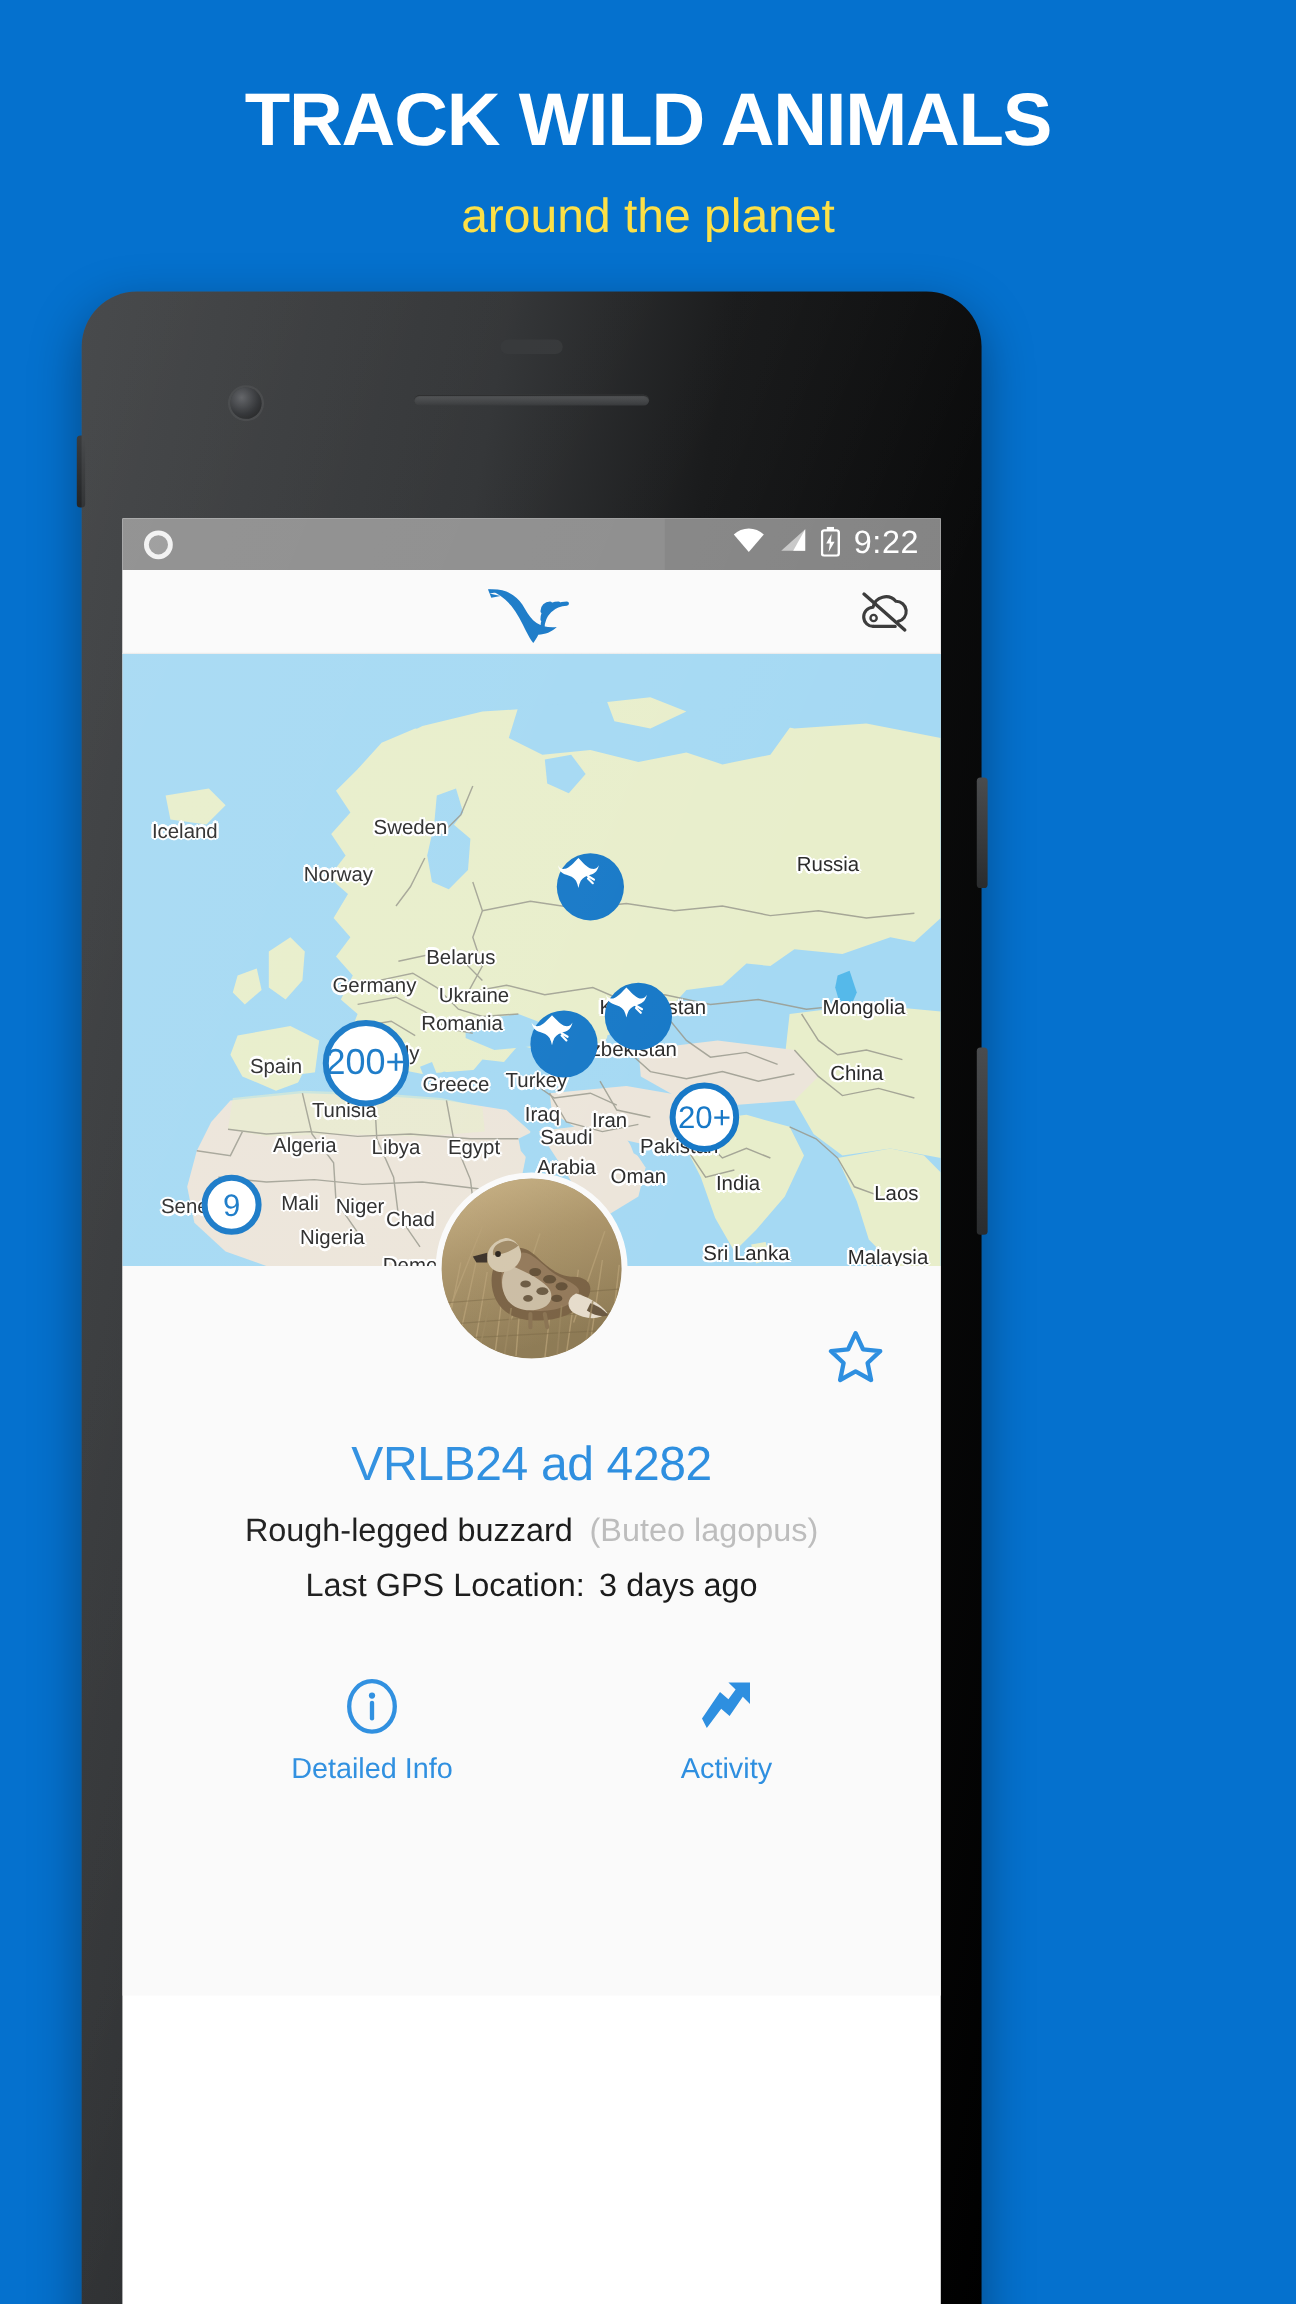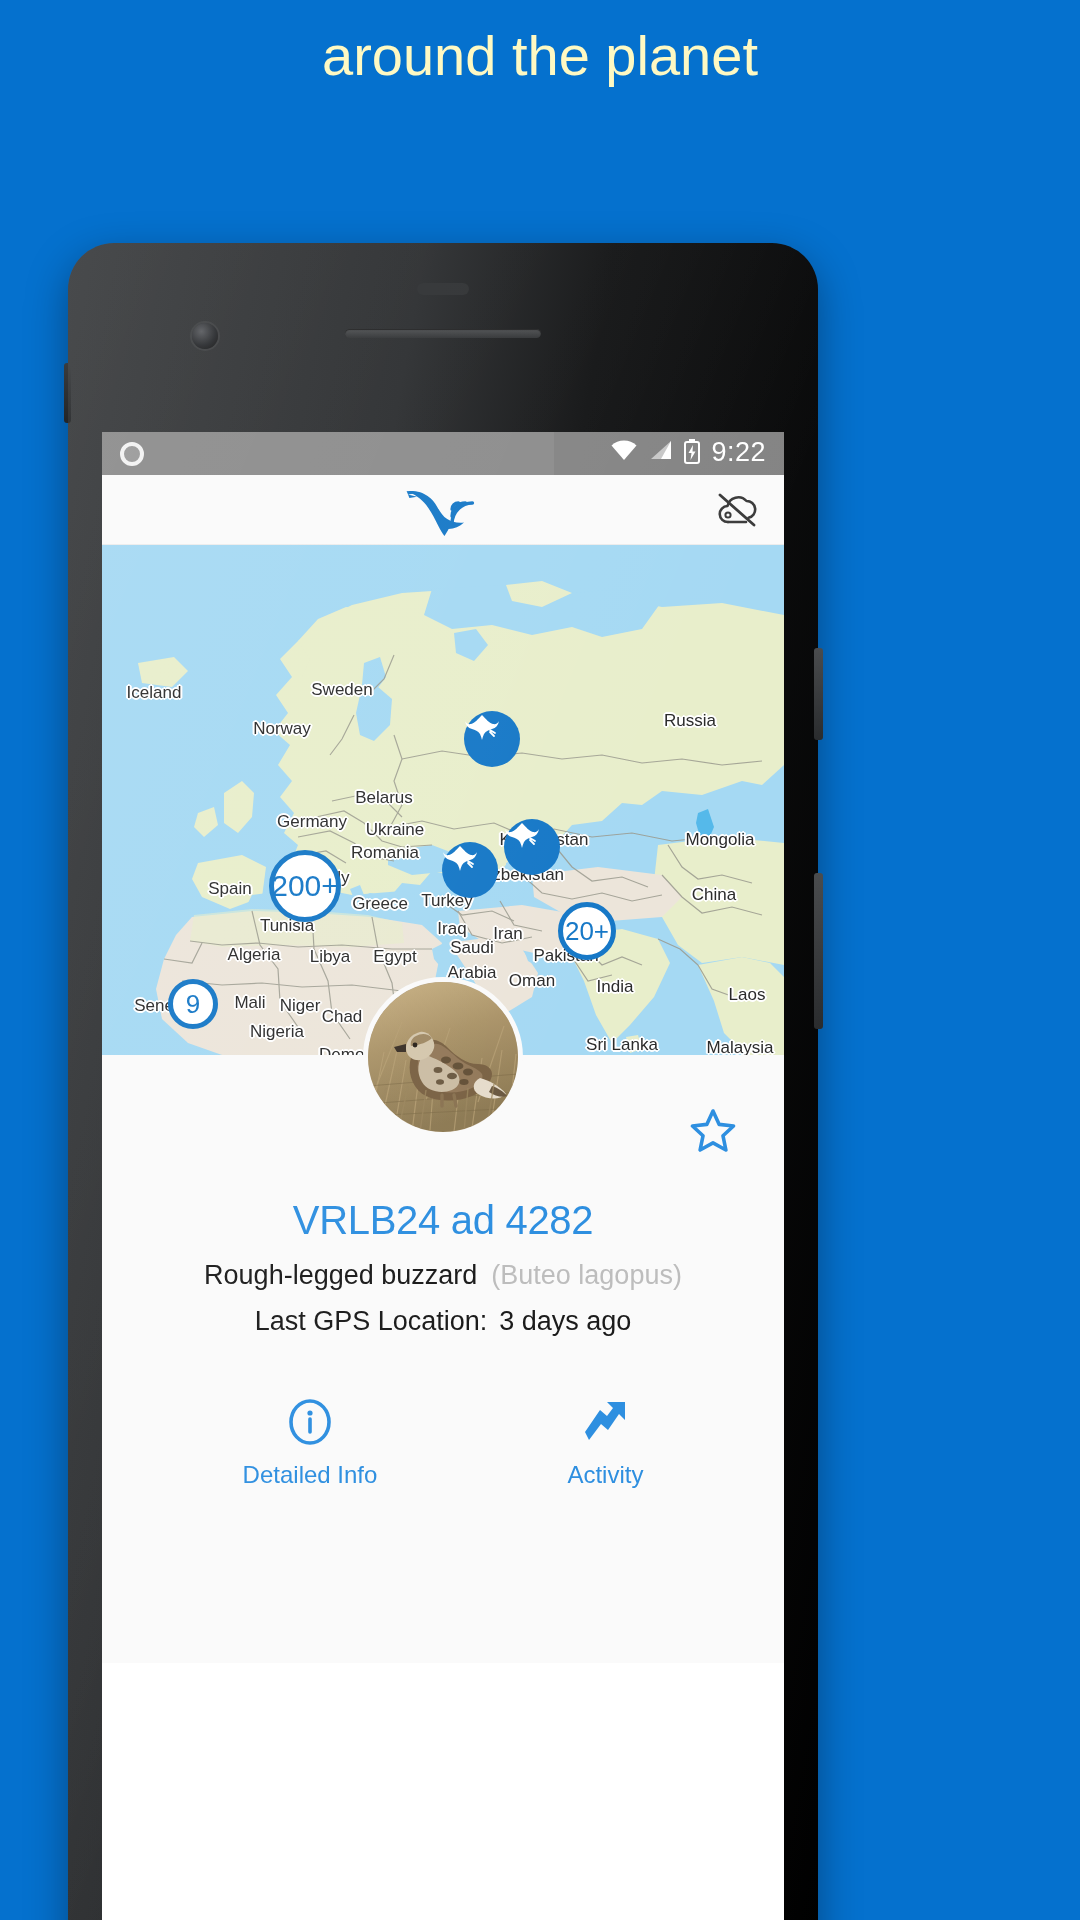--- a/index.html
+++ b/index.html
@@ -9,21 +9,21 @@
     background:#0571ce;
     overflow:hidden;
     position:relative;
   }
 
   
   #promo { position:absolute; top:0; left:0; width:1080px; height:240px;
            display:flex; flex-direction:column; align-items:center; justify-content:flex-start; }
   #promo-title { margin-top:70px; font-size:62px; font-weight:700; color:#ffffff;
                  letter-spacing:-1px; line-height:1; white-space:nowrap; }
-  #promo-sub { margin-top:28px; font-size:56px; font-weight:400; color:#fef9c3;
+  #promo-sub { margin-top:28px; font-size:40px; font-weight:400; color:#fde047;
                letter-spacing:0px; line-height:1; white-space:nowrap; }
 
   
   #phone { position:absolute; left:68px; top:243px; width:750px; height:1720px; }
   #phone-body {
     position:absolute; left:0; top:0; width:750px; height:1720px;
     border-radius:46px 46px 14px 14px;
     background:linear-gradient(100deg,#3a3c3e 0%,#2b2d2f 34%,#121314 52%,#000000 100%);
     box-shadow:0 14px 42px rgba(0,0,0,.36);
   }
@@ -111,20 +111,21 @@
   #actions { position:absolute; left:0; right:0; top:342px; display:flex;
              justify-content:center; gap:190px; }
   .action { display:flex; flex-direction:column; align-items:center; gap:14px;
             color:#2e8fe0; font-size:24px; }
   .action-icon { width:50px; height:50px; display:flex; align-items:center; justify-content:center; }
 </style>
 </head>
 <body>
 
 <div id="promo">
+  <div id="promo-title">TRACK WILD ANIMALS</div>
   <div id="promo-sub">around the planet</div>
 </div>
 
 <div id="phone">
   <div id="phone-body"></div>
   <div class="btn-side" id="btn-power"></div>
   <div class="btn-side" id="btn-vol"></div>
   <div class="btn-left" id="btn-l1"></div>
 
   <div id="bezel-top">

